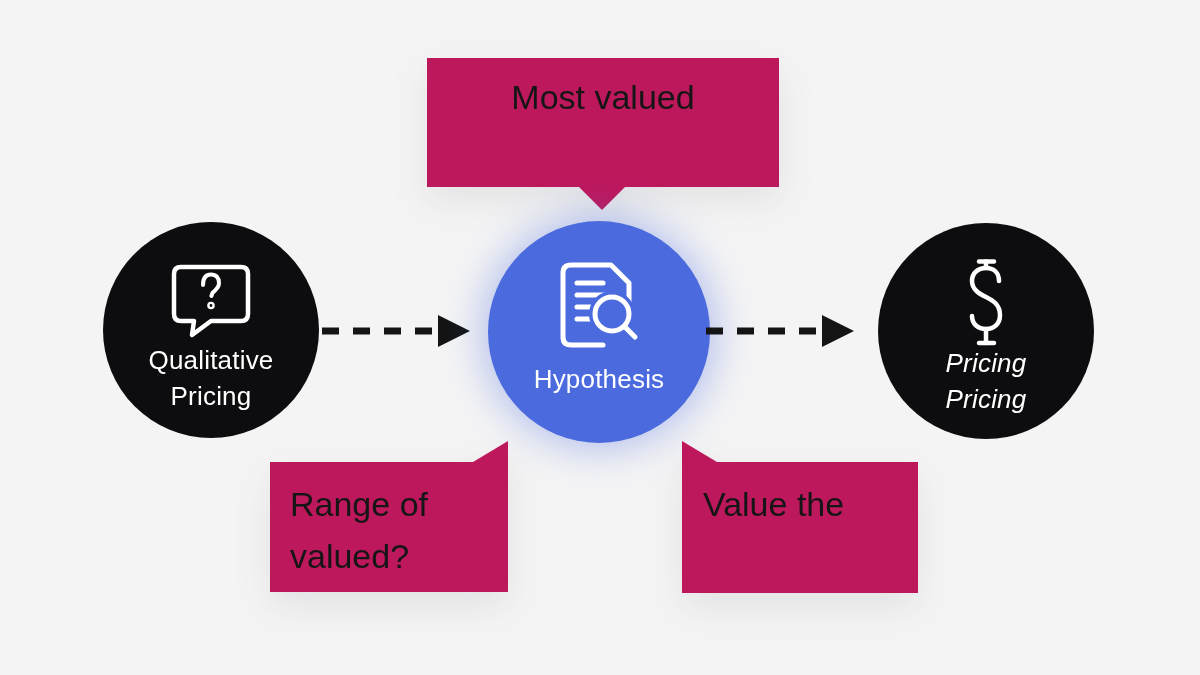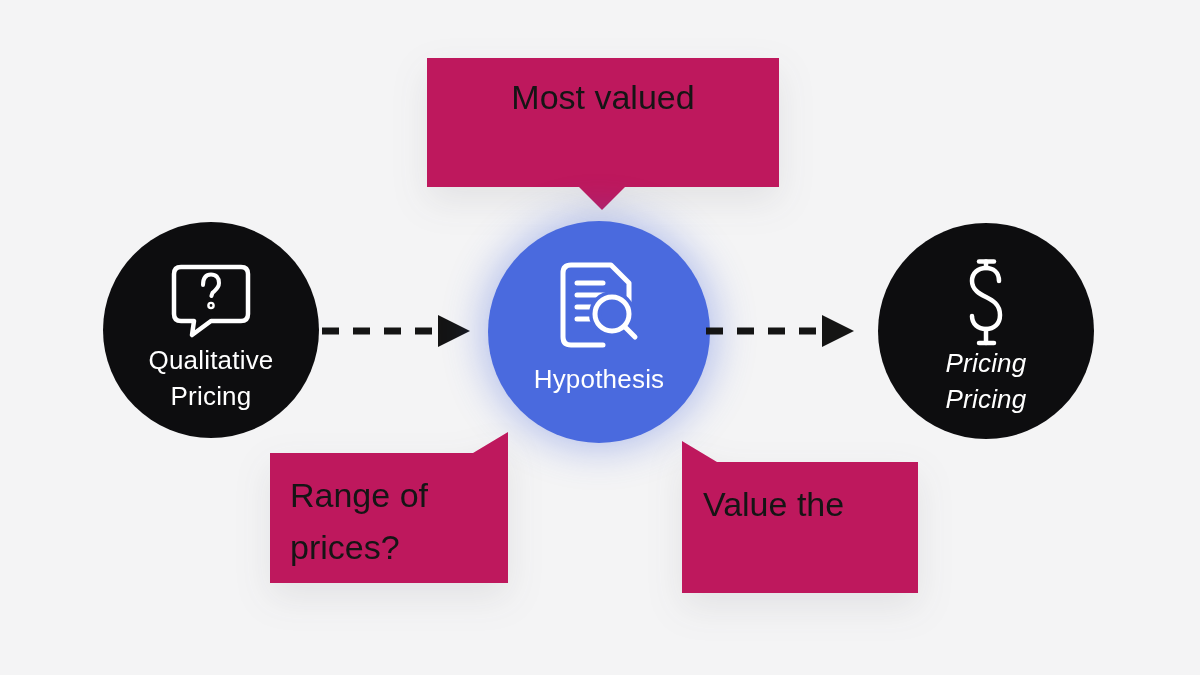--- a/index.html
+++ b/index.html
@@ -137,24 +137,24 @@
         <line x1="22" y1="70" x2="22" y2="84" stroke="#ffffff" stroke-width="4.5" stroke-linecap="round"></line>
         <line x1="15" y1="84" x2="30" y2="84" stroke="#ffffff" stroke-width="4.5" stroke-linecap="round"></line>
       </svg>
     </span>
     <div class="node-label" style="top:122px;font-style:italic;">
       <div class="ln">Pricing</div>
       <div class="ln">Pricing</div>
     </div>
   </div>
 
-  <div class="callout-wrap" id="callout-bottom-left" style="left:270px;top:432px;width:266px;height:151px;">
+  <div class="callout-wrap" id="callout-bottom-left" style="left:270px;top:441px;width:266px;height:151px;">
     <div class="callout">
       <span class="ln">Range of</span>
-      <span class="ln">prices?</span>
+      <span class="ln">valued?</span>
     </div>
   </div>
 
   <div class="callout-wrap" id="callout-bottom-right" style="left:682px;top:441px;width:236px;height:152px;">
     <div class="callout">
       <span class="ln">Value the</span>
     </div>
   </div>
 
 </div>

